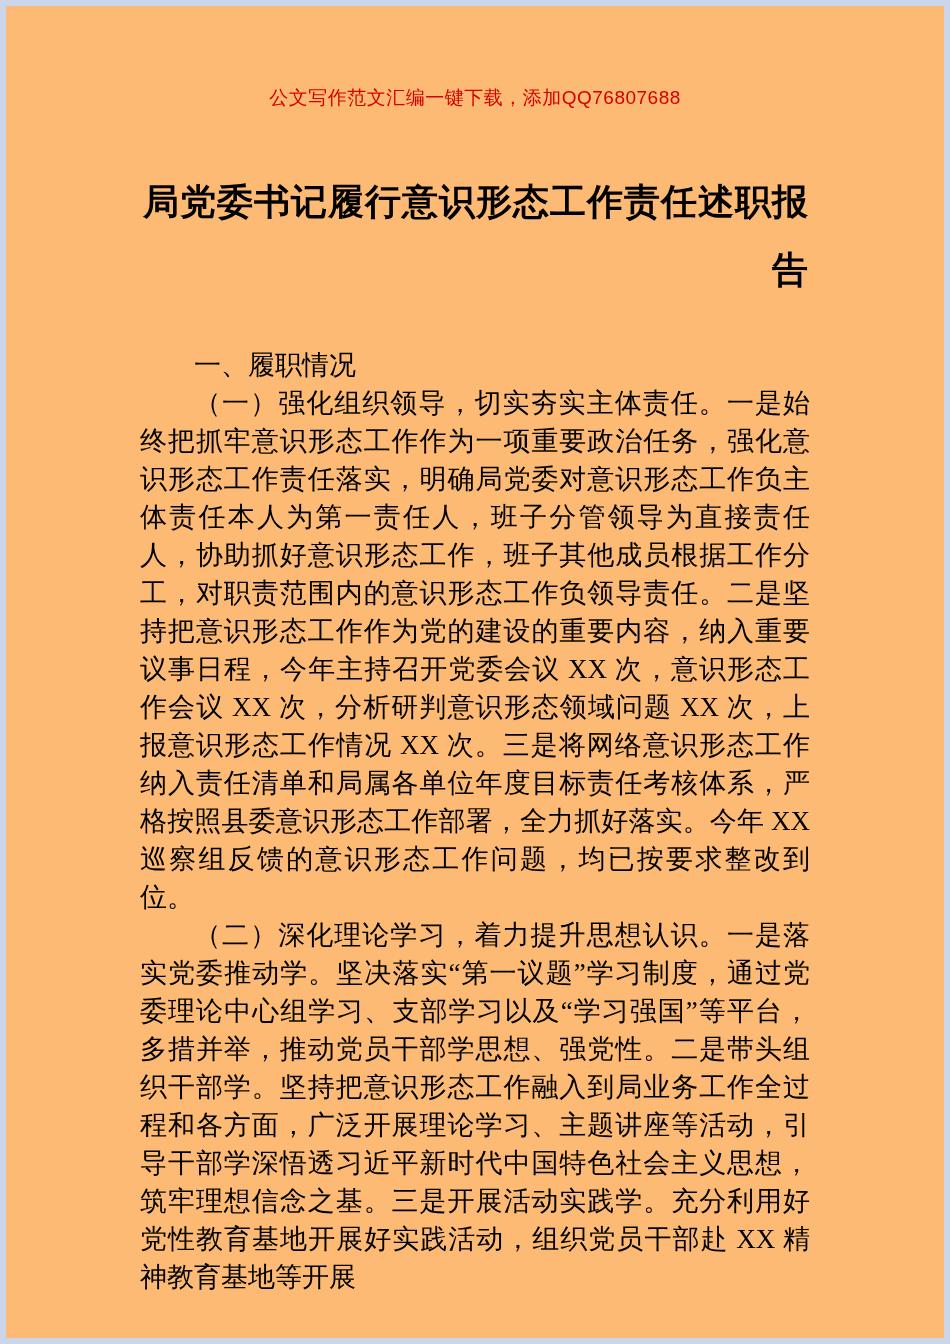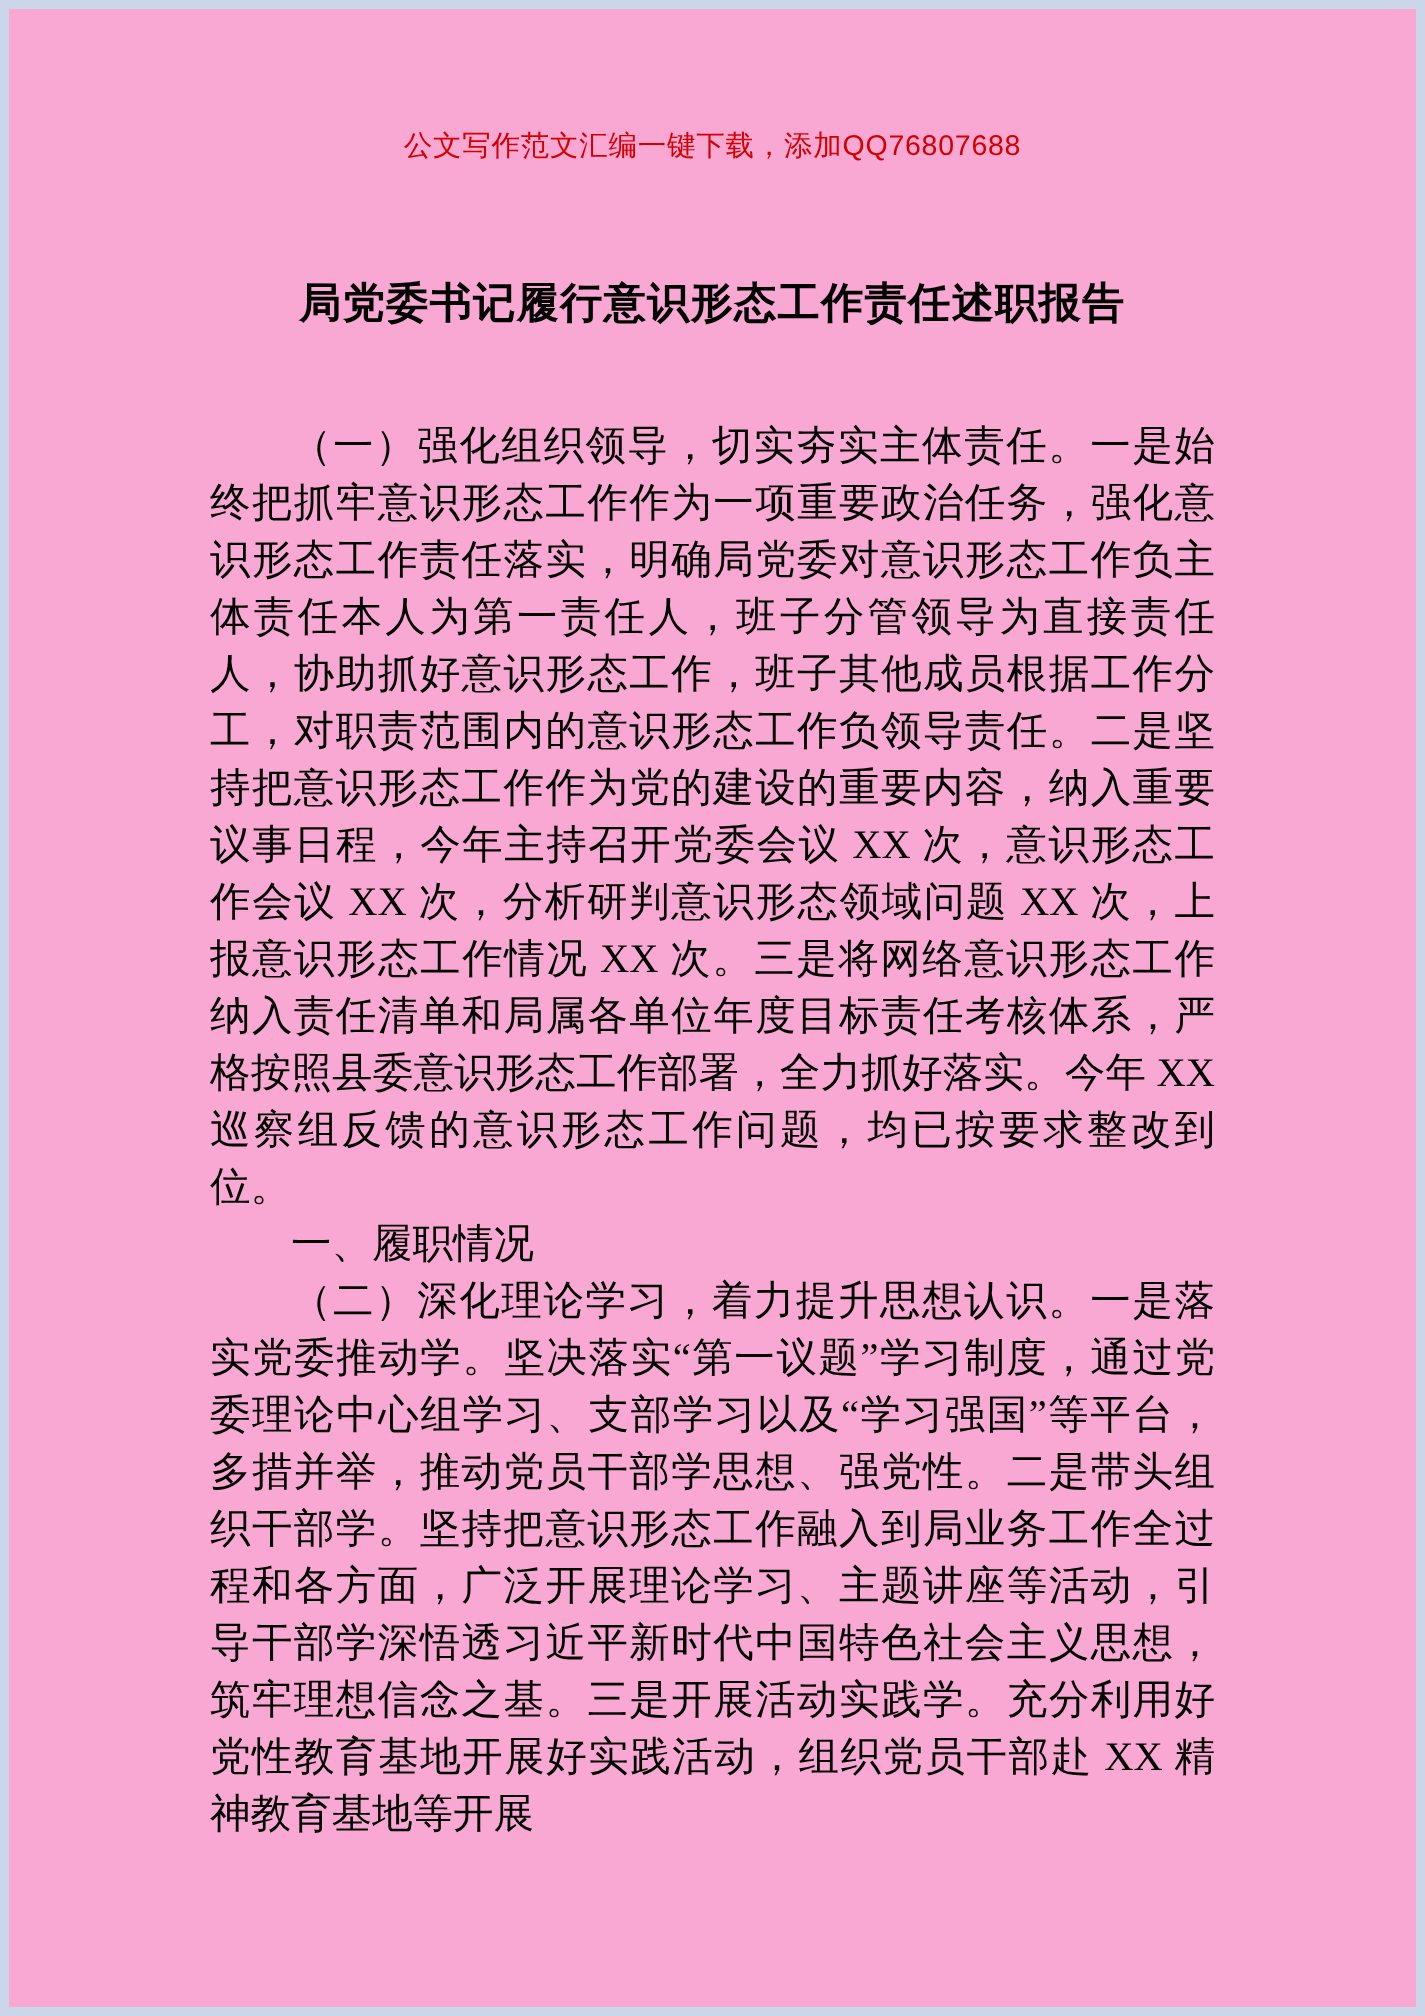--- a/index.html
+++ b/index.html
@@ -12,40 +12,40 @@
     background: #ccd6ea;           
     overflow: hidden;
     font-family: "Liberation Serif", "DejaVu Serif", serif;
   }
   .page {
     position: absolute;
     left: 6px;
     top: 6px;
     width: 938px;
     height: 1332px;
-    background: #f9a8d4;
+    background: #fdba74;
     overflow: hidden;
     box-sizing: border-box;
     padding: 0 134px;
   }
   .promo {
     margin-top: 80px;
     text-align: center;
     color: #d40000;
     font-size: 19px;
     line-height: 24px;
     font-family: "Liberation Sans", "DejaVu Sans", sans-serif;
     letter-spacing: 0.5px;
   }
   .doc-title {
     margin: 58px auto 0 auto;
     width: 668px;
-    text-align: center;
+    text-align: right;
     color: #000000;
-    font-size: 28px;
+    font-size: 36px;
     line-height: 68px;
     font-weight: 600;
     font-family: "Liberation Sans", "DejaVu Sans", sans-serif;
     letter-spacing: 1px;
   }
   .doc-body {
     margin-top: 42px;
   }
   .doc-body p {
     margin: 0;
@@ -61,18 +61,18 @@
 </head>
 <body>
 
 <div class="page">
 
   <div class="promo">公文写作范文汇编一键下载，添加QQ76807688</div>
 
   <h1 class="doc-title">局党委书记履行意识形态工作责任述职报告</h1>
 
   <div class="doc-body">
+    <p>一、履职情况</p>
     <p>（一）强化组织领导，切实夯实主体责任。一是始终把抓牢意识形态工作作为一项重要政治任务，强化意识形态工作责任落实，明确局党委对意识形态工作负主体责任本人为第一责任人，班子分管领导为直接责任人，协助抓好意识形态工作，班子其他成员根据工作分工，对职责范围内的意识形态工作负领导责任。二是坚持把意识形态工作作为党的建设的重要内容，纳入重要议事日程，今年主持召开党委会议 XX 次，意识形态工作会议 XX 次，分析研判意识形态领域问题 XX 次，上报意识形态工作情况 XX 次。三是将网络意识形态工作纳入责任清单和局属各单位年度目标责任考核体系，严格按照县委意识形态工作部署，全力抓好落实。今年 XX 巡察组反馈的意识形态工作问题，均已按要求整改到位。</p>
-    <p>一、履职情况</p>
     <p>（二）深化理论学习，着力提升思想认识。一是落实党委推动学。坚决落实“第一议题”学习制度，通过党委理论中心组学习、支部学习以及“学习强国”等平台，多措并举，推动党员干部学思想、强党性。二是带头组织干部学。坚持把意识形态工作融入到局业务工作全过程和各方面，广泛开展理论学习、主题讲座等活动，引导干部学深悟透习近平新时代中国特色社会主义思想，筑牢理想信念之基。三是开展活动实践学。充分利用好党性教育基地开展好实践活动，组织党员干部赴 XX 精神教育基地等开展</p>
   </div>
 
 </div>
 
 </body></html>

